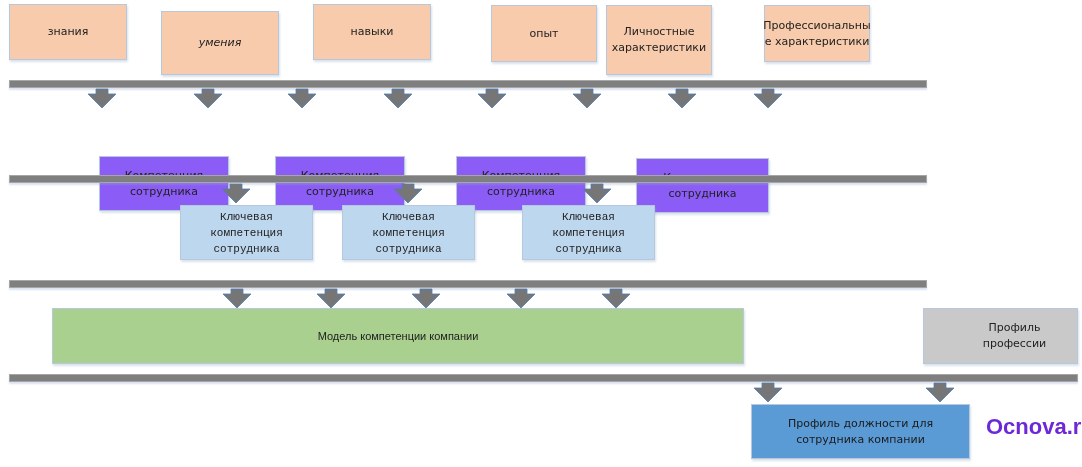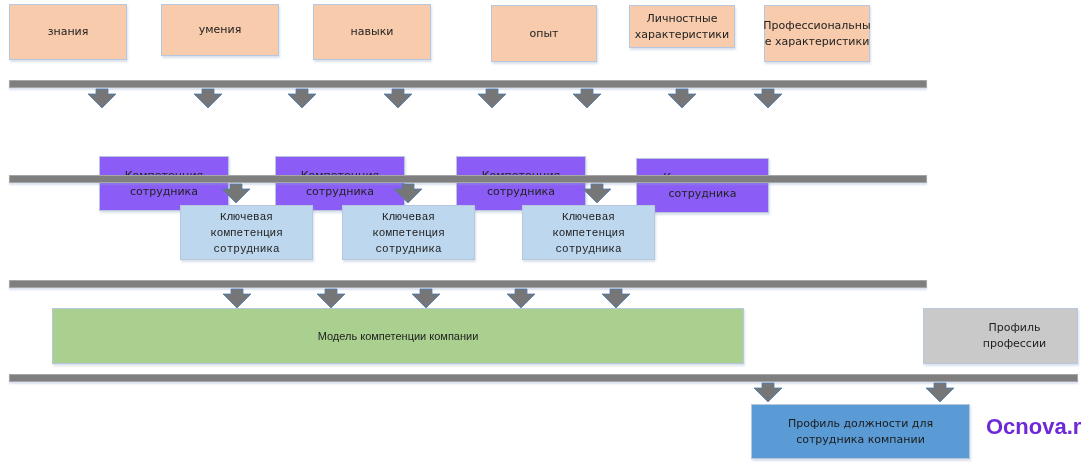--- a/index.html
+++ b/index.html
@@ -21,30 +21,30 @@
   .arrow svg { position:absolute; left:-15px; top:0; overflow:visible; }
   .brand { position:absolute; left:986px; top:414px; font-family:"Liberation Sans", sans-serif;
            font-weight:bold; font-size:22px; color:#6d28d9; }
 </style>
 </head>
 <body>
 
 <div class="box peach" style="left:9px;top:4px;width:118px;height:56px;text-align:center;">
     <span>знания</span>
   </div>
-<div class="box peach" style="left:161px;top:4px;width:118px;height:52px;">
+<div class="box peach" style="left:161px;top:11px;width:118px;height:64px;font-style:italic;">
     <span>умения</span>
   </div>
 <div class="box peach" style="left:313px;top:4px;width:118px;height:56px;">
     <span>навыки</span>
   </div>
 <div class="box peach" style="left:491px;top:5px;width:106px;height:57px;">
     <span>опыт</span>
   </div>
-<div class="box peach" style="left:629px;top:5px;width:106px;height:43px;">
+<div class="box peach" style="left:606px;top:5px;width:106px;height:70px;">
     <span>Личностные характеристики</span>
   </div>
 <div class="box peach" style="left:764px;top:5px;width:106px;height:57px;">
     <span>Профессиональны е характеристики</span>
   </div>
 
 <div class="bar" style="left:9px;top:80px;width:918px;"></div>
 
 <div class="box yellow" style="left:99px;top:108px;width:130px;height:55px;">
     <span>Компетенция сотрудника</span>

